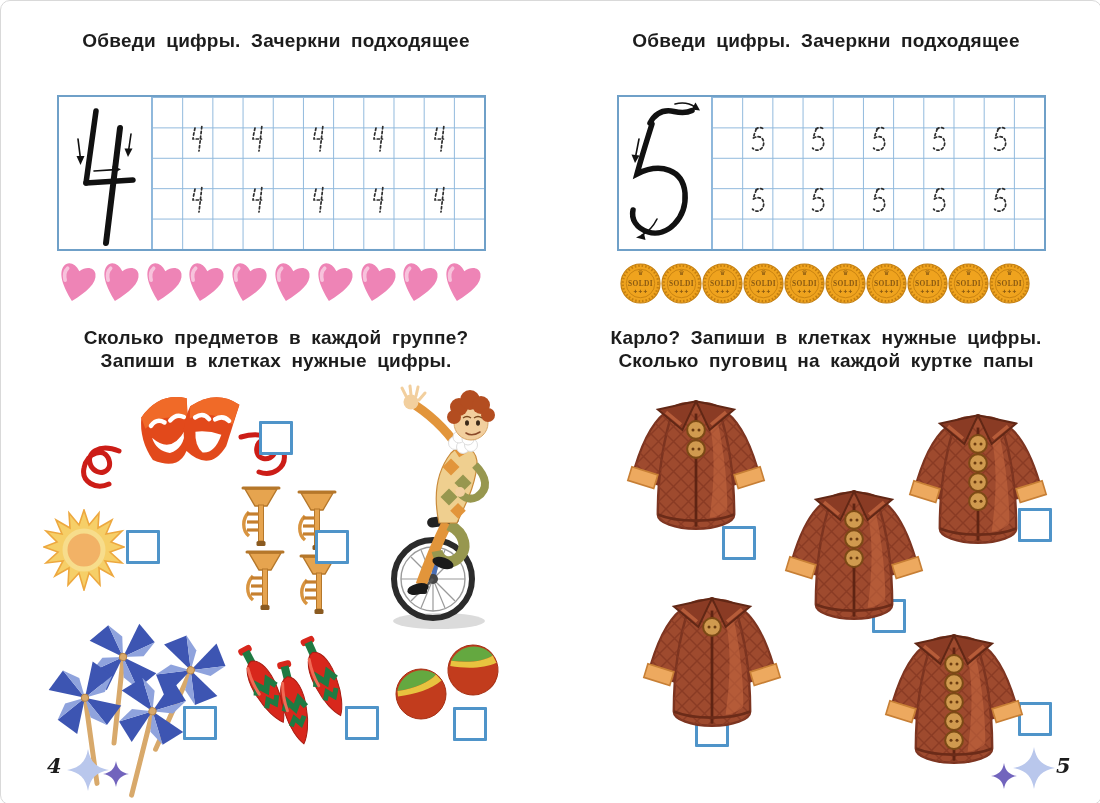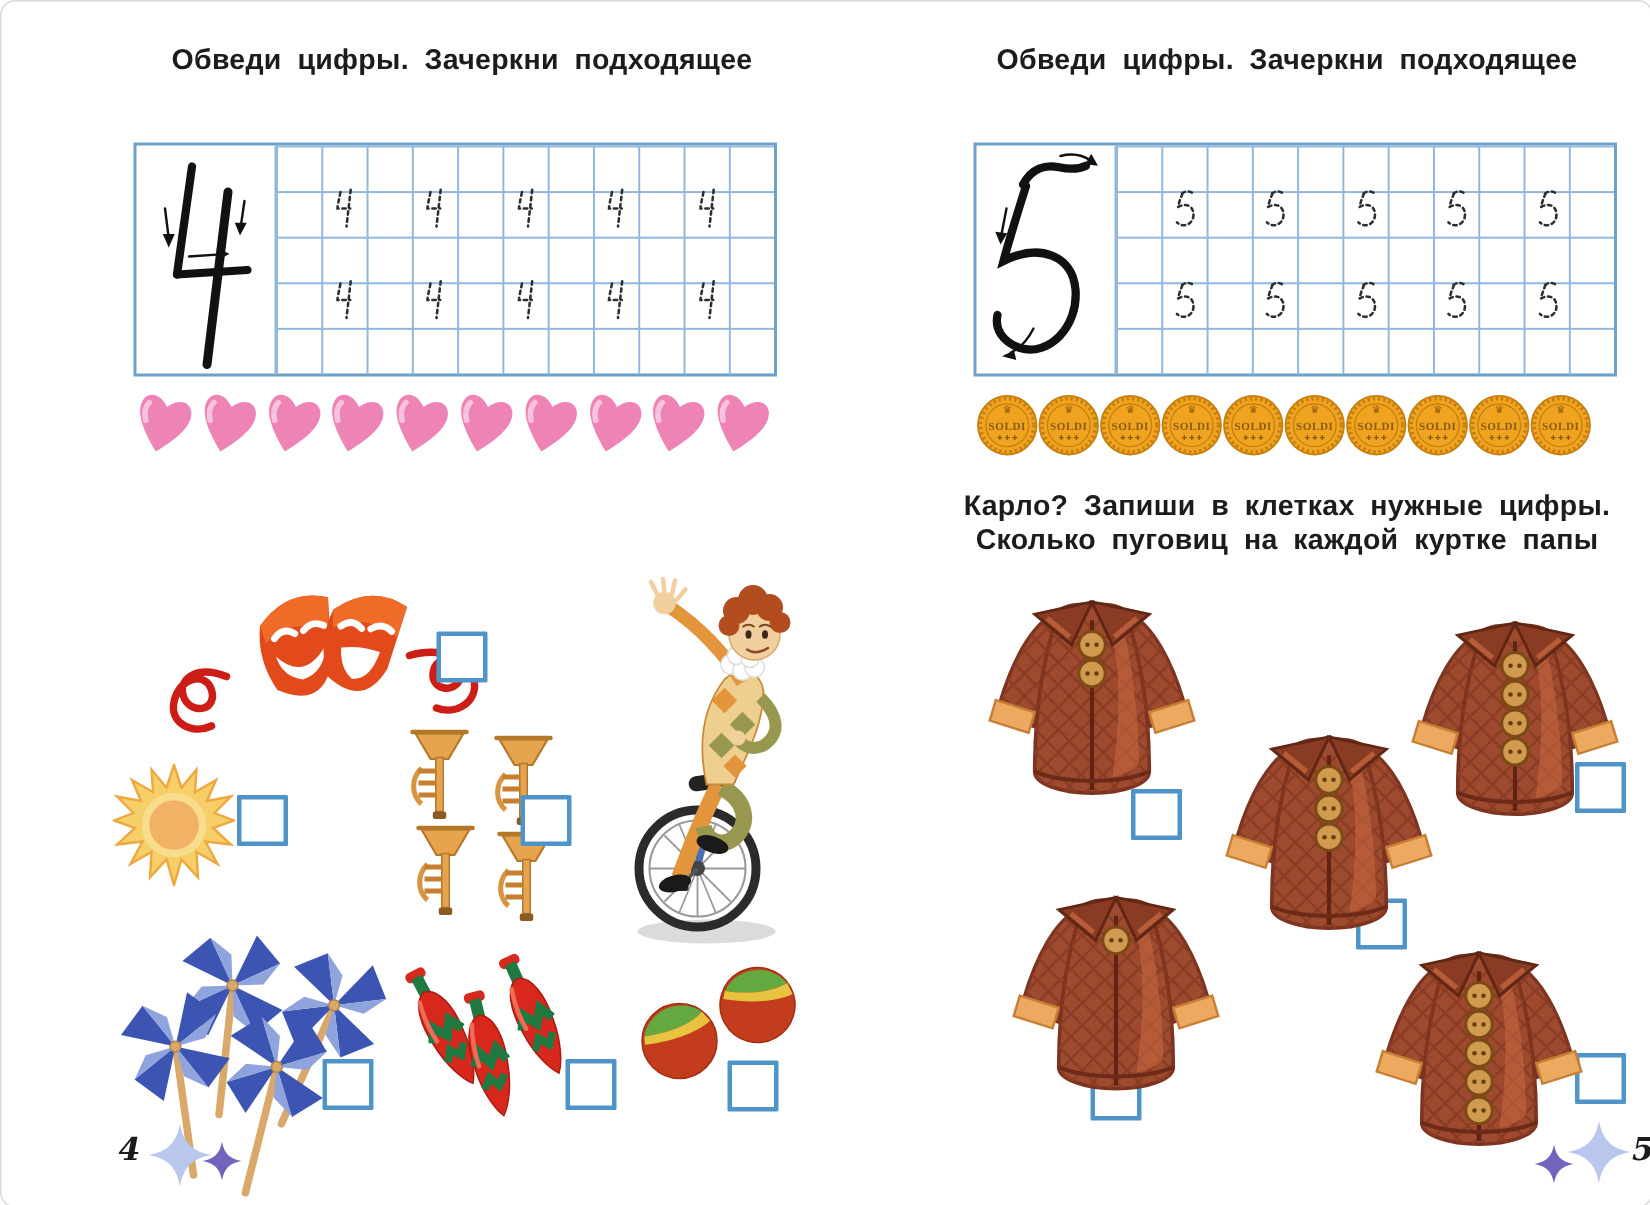--- a/index.html
+++ b/index.html
@@ -1,19 +1,19 @@
 <!DOCTYPE html>
 <html><head>
 <meta charset="utf-8">
 <style>
   html,body{margin:0;padding:0;background:#fff;}
   .canvas{position:relative;width:1100px;height:803px;background:#ffffff;overflow:hidden;
           border:1px solid #d9d9d9;border-radius:10px;
           font-family:"Liberation Sans",sans-serif;color:#1c1c1c;}
-  .page{position:absolute;top:0;width:550px;height:612px;margin-left:32px;}
+  .page{position:absolute;top:0;width:550px;height:612px;}
   .page.left{left:0;} .page.right{left:550px;}
 
   .title{position:absolute;top:28px;left:0;width:100%;text-align:center;
          font-size:19px;font-weight:700;line-height:23px;word-spacing:5px;letter-spacing:.2px;}
   .question{position:absolute;top:325px;left:0;width:100%;text-align:center;
          font-size:19px;font-weight:700;line-height:23px;word-spacing:5px;letter-spacing:.2px;}
 
   
   .trace-panel{position:absolute;top:94px;display:flex;border:2px solid #6fa0c8;background:#fff;}
   .page.left .trace-panel{left:56px;} .page.right .trace-panel{left:66px;}
@@ -25,21 +25,21 @@
   .dot-digit{position:absolute;width:18px;height:30px;}
   .dot-digit path{fill:none;stroke:#2e2e2e;stroke-width:1.7;stroke-linecap:round;stroke-dasharray:2.3 2.5;}
   .big-digit{position:absolute;left:4px;top:4px;}
   .big-digit path,.big-digit line{fill:none;stroke:#111;stroke-linecap:round;}
   .arrowline{stroke-width:1.6 !important;}
   .arrowhead{fill:#111;stroke:none !important;}
 
   
   .items-row{position:absolute;top:258px;display:flex;align-items:center;}
   .page.left .items-row{left:54px;width:428px;justify-content:space-between;}
-  .page.right .items-row{left:68px;top:262px;width:426px;justify-content:flex-start;}
+  .page.right .items-row{left:53px;top:262px;width:426px;justify-content:flex-end;}
   .heart{width:44px;height:48px;transform:rotate(14deg);}
   .coin{width:41px;height:41px;}
 
   .activity{position:absolute;left:0;top:0;width:550px;height:803px;}
   .answer-box{position:absolute;width:28px;height:28px;background:#fff;
               border:3px solid #4f94c9;border-radius:1px;}
   .group{position:absolute;}
   .gitem{position:absolute;}
 
   .page-number{position:absolute;font-family:"DejaVu Serif",serif;font-style:italic;
@@ -152,20 +152,24 @@
         <svg class="heart" viewBox="0 0 46 48">
     <path d="M23,44 C10,31 1.5,19 5.5,9.5 C8.5,3 17,3.5 23,11 C29,3.5 37.5,3 40.5,9.5 C44.5,19 36,31 23,44 Z" fill="#ee84b6"></path>
     <path d="M10,11 C8,14 8,19 10.5,24" stroke="#f7c3dc" stroke-width="4" fill="none" stroke-linecap="round"></path>
   </svg>
         <svg class="heart" viewBox="0 0 46 48">
     <path d="M23,44 C10,31 1.5,19 5.5,9.5 C8.5,3 17,3.5 23,11 C29,3.5 37.5,3 40.5,9.5 C44.5,19 36,31 23,44 Z" fill="#ee84b6"></path>
     <path d="M10,11 C8,14 8,19 10.5,24" stroke="#f7c3dc" stroke-width="4" fill="none" stroke-linecap="round"></path>
   </svg>
       </div>
 
+    <div class="question">
+      <div>Сколько предметов в каждой группе?</div>
+      <div>Запиши в клетках нужные цифры.</div>
+    </div>
 
     <div class="activity">
 
       <svg class="group" style="left:78px;top:388px" width="215" height="115" viewBox="0 0 215 115">
         <path d="M40,62 C20,54 6,64 12,77 C18,88 34,84 30,71 C26,58 8,63 5,79 C2,93 17,101 30,95" fill="none" stroke="#cc1d17" stroke-width="5" stroke-linecap="round"></path>
         <path d="M162,48 C184,42 200,50 196,63 C192,74 175,71 178,58 C181,45 202,49 205,64 C208,79 193,88 180,83" fill="none" stroke="#cc1d17" stroke-width="5" stroke-linecap="round"></path>
         <g transform="translate(52,16) rotate(-10)">
           <path d="M8,14 Q30,-8 56,3 L51,46 Q40,76 12,58 Q2,36 8,14 Z" fill="#e2491b"></path>
           <path d="M8,14 Q30,-8 56,3 L53,24 Q28,12 10,26 Z" fill="#f06a28"></path>
           <path d="M16,24 Q23,17 30,23" fill="none" stroke="#fff" stroke-width="4.5" stroke-linecap="round"></path>

